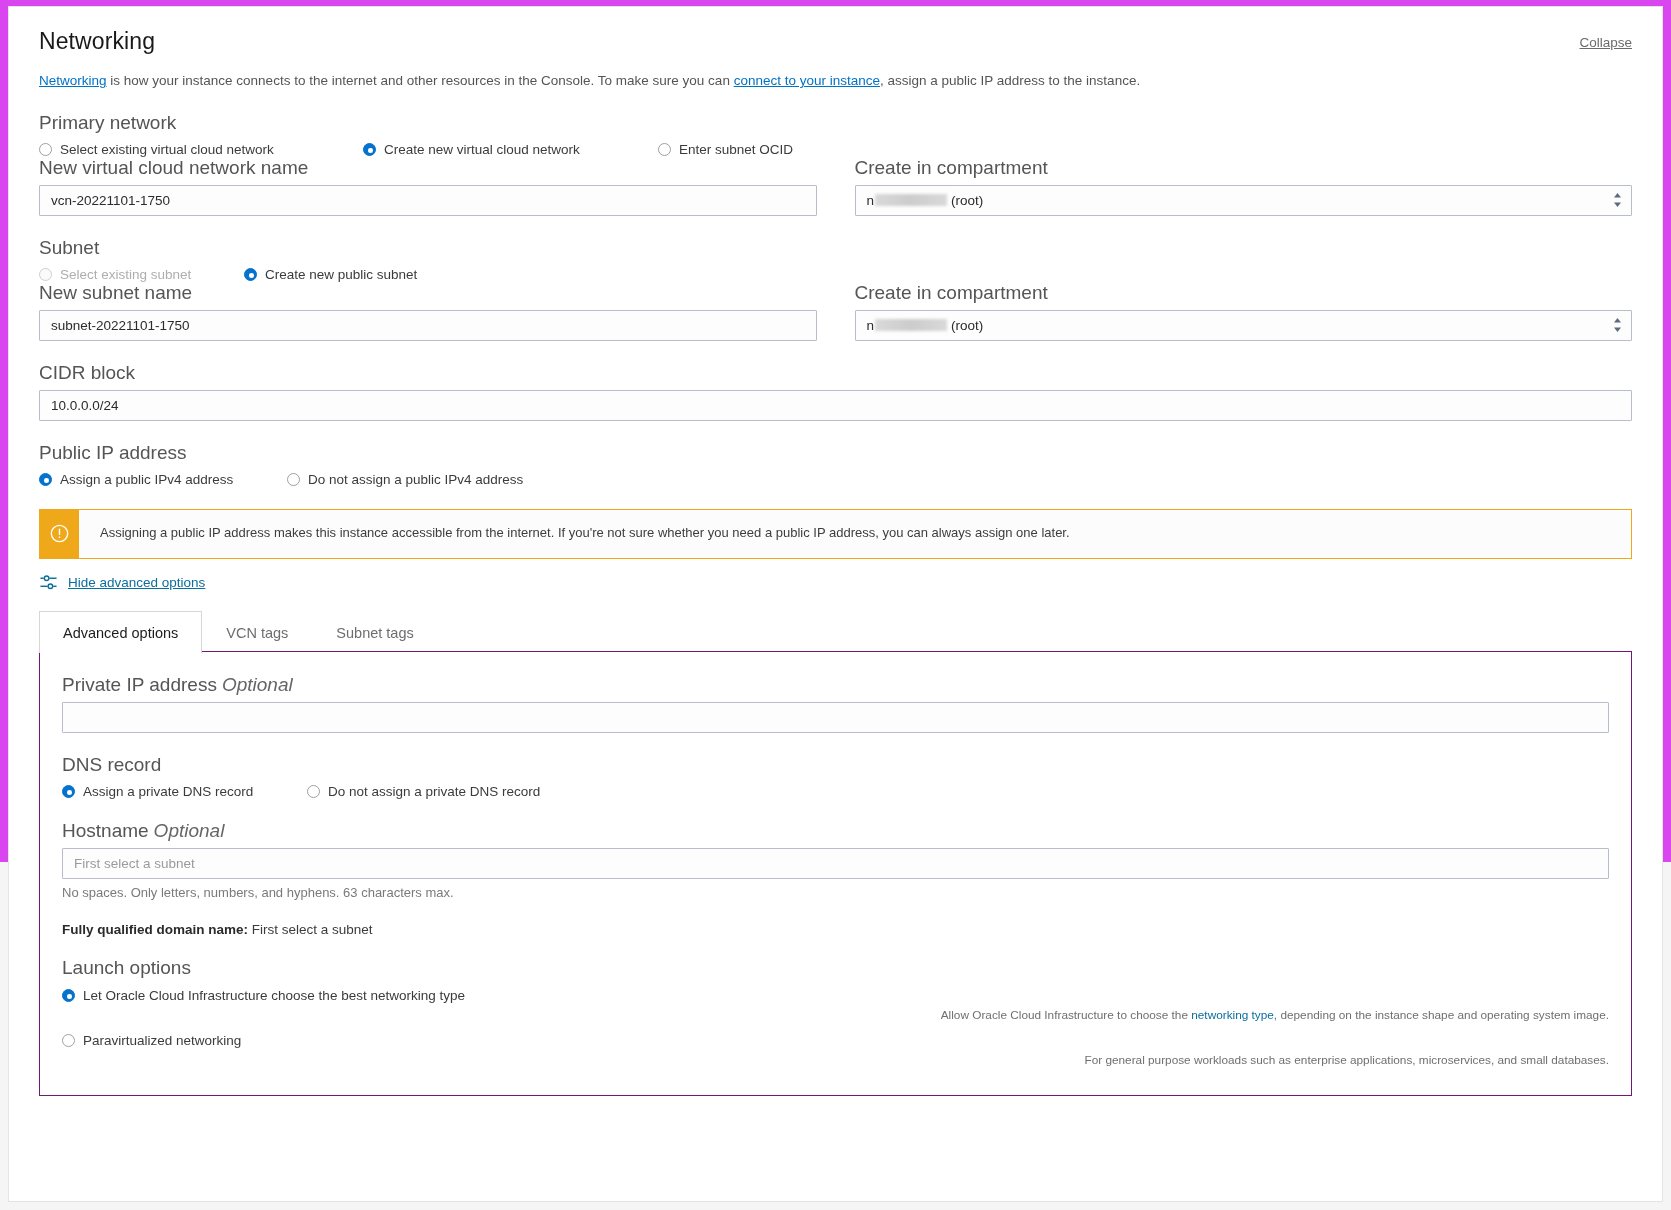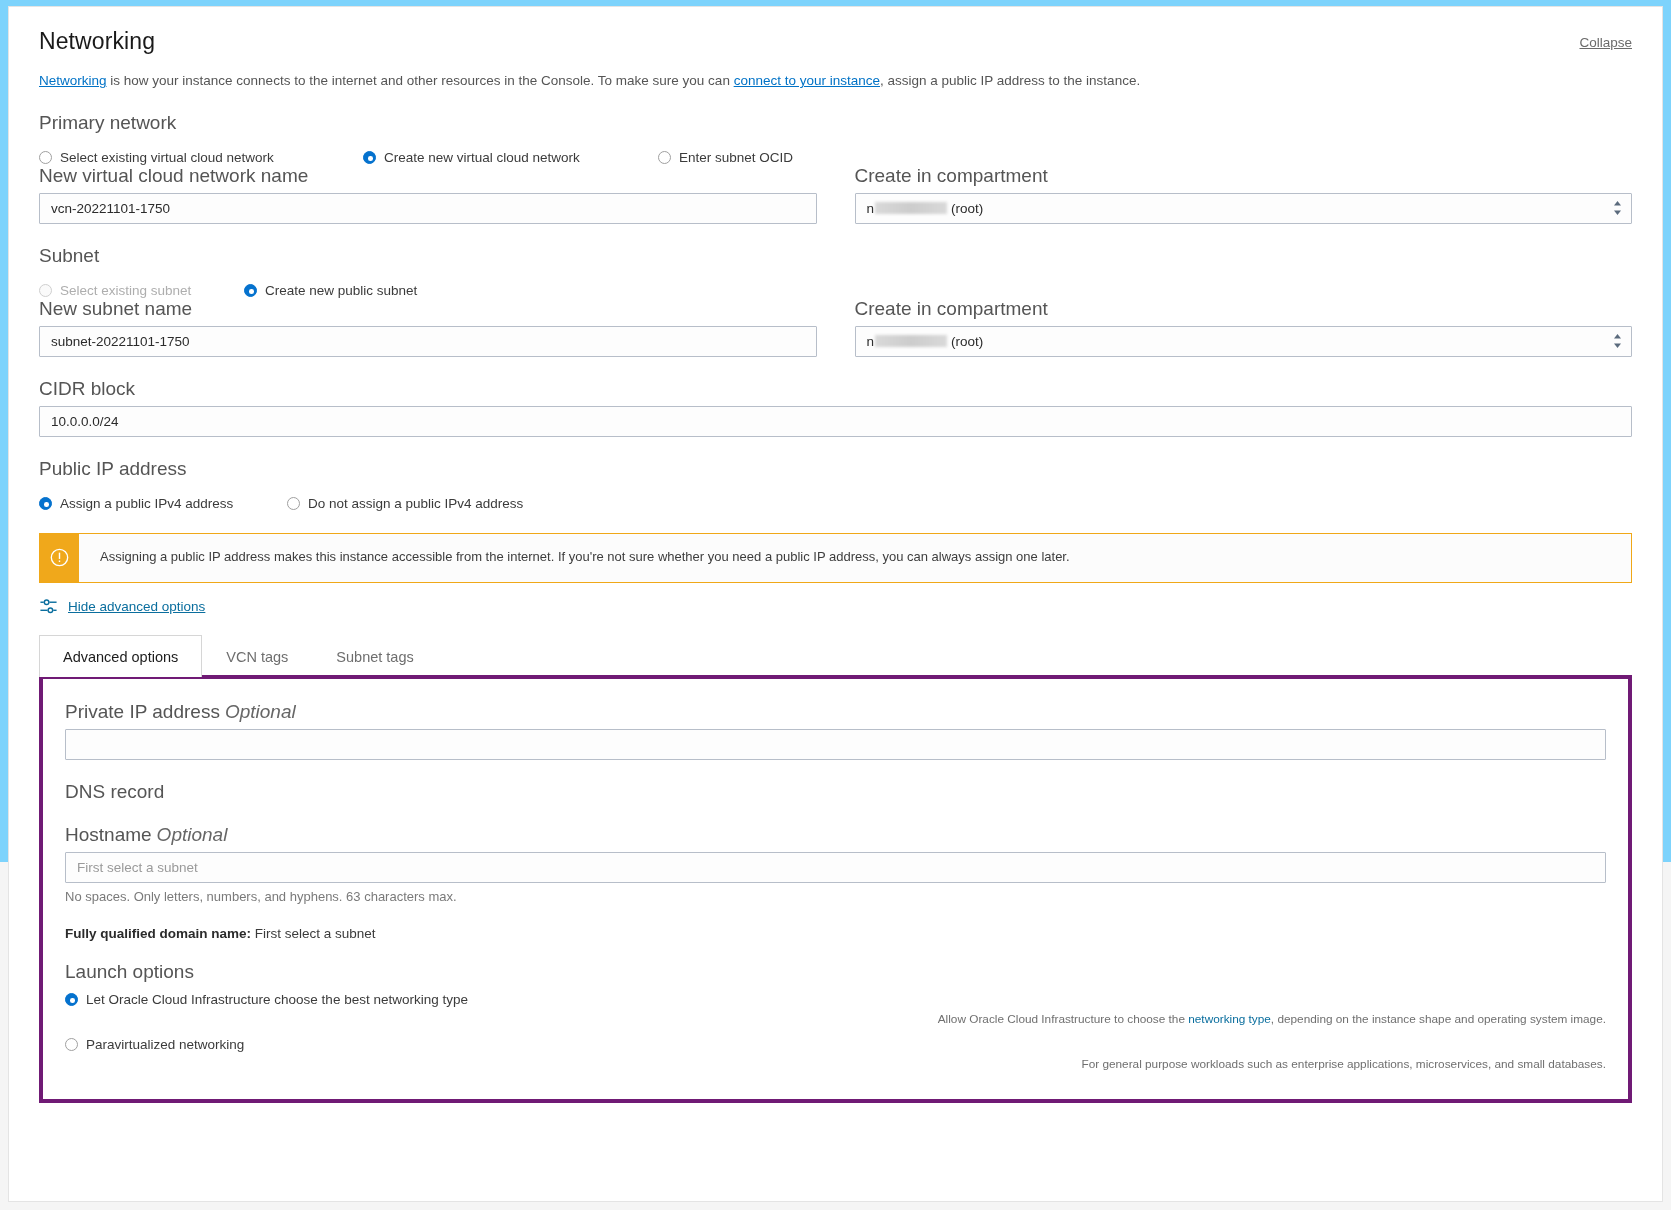--- a/index.html
+++ b/index.html
@@ -6,21 +6,21 @@
   html, body {
     margin: 0; padding: 0;
     background: #f5f5f5;
     font-family: "Liberation Sans", sans-serif;
     -webkit-font-smoothing: antialiased;
   }
   body { width: 1671px; height: 1210px; overflow: hidden; }
 
   .page {
     width: 1671px; height: 862px;
-    background: #7dd3fc;
+    background: #d946ef;
     padding: 6px 8px 19px 8px;
   }
   .card {
     background: #ffffff;
     border: 1px solid #e4e4e4;
     width: 1655px;
     height: 1196px;
     position: relative;
     padding: 22px 30px 0 30px;
   }
@@ -42,21 +42,21 @@
   }
   a.lnk { color: #0072c6; text-decoration: underline; cursor: pointer; }
 
   
   .flabel { font-size: 19px; color: #555; margin-bottom: 6px; display: block; }
   .flabel .opt { font-style: italic; color: #666; margin-left: 5px; }
 
   .group { margin-top: 21px; }
 
   
-  .radio-row { display: flex; align-items: center; margin-top: 16px; }
+  .radio-row { display: flex; align-items: center; margin-top: 8px; }
   .radio-opt { display: flex; align-items: center; cursor: pointer; }
   .rdo {
     width: 13px; height: 13px; border-radius: 50%;
     border: 1px solid #a0a0a0; background: #fff;
     display: inline-block; position: relative; flex: none;
   }
   .rdo.on { background: #0572ce; border-color: #0572ce; }
   .rdo.on::after {
     content: ""; position: absolute; left: 4.2px; top: 4.2px;
     width: 4.6px; height: 4.6px; border-radius: 50%; background: #fff;
@@ -140,21 +140,21 @@
     cursor: pointer;
     background: transparent;
     position: relative; top: 1px;
   }
   .tab.active {
     color: #1c1c1c;
     background: #fff;
     border-color: #d6d6d6;
   }
   .tab-panel {
-    border: 4px solid #701a75;
+    border: 1px solid #701a75;
     background: #fff;
     margin-top: -1px;
     padding: 22px 22px 26px 22px;
     min-height: 416px;
   }
 
   .hint { font-size: 13px; color: #7a7a7a; margin-top: 6px; }
   .fqdn { font-size: 13.5px; color: #3b3b3b; margin-top: 22px; }
   .fqdn b { font-weight: bold; color: #2b2b2b; }
 
@@ -305,20 +305,30 @@
 
     <div class="tab-panel">
 
       <div>
         <span class="flabel"><span>Private IP address</span><span class="opt">Optional</span></span>
         <input class="txt" value="" style="">
       </div>
 
       <div class="group">
         <span class="flabel">DNS record</span>
+        <div class="radio-row">
+          <div class="radio-opt" style="width:245px">
+            <span class="rdo on"></span>
+            <span class="rdo-label">Assign a private DNS record</span>
+          </div>
+          <div class="radio-opt">
+            <span class="rdo"></span>
+            <span class="rdo-label">Do not assign a private DNS record</span>
+          </div>
+        </div>
       </div>
 
       <div class="group">
         <span class="flabel"><span>Hostname</span><span class="opt">Optional</span></span>
         <input class="txt" placeholder="First select a subnet" style="">
         <div class="hint">No spaces. Only letters, numbers, and hyphens. 63 characters max.</div>
       </div>
 
       <div class="fqdn">
         <b>Fully qualified domain name:</b>

